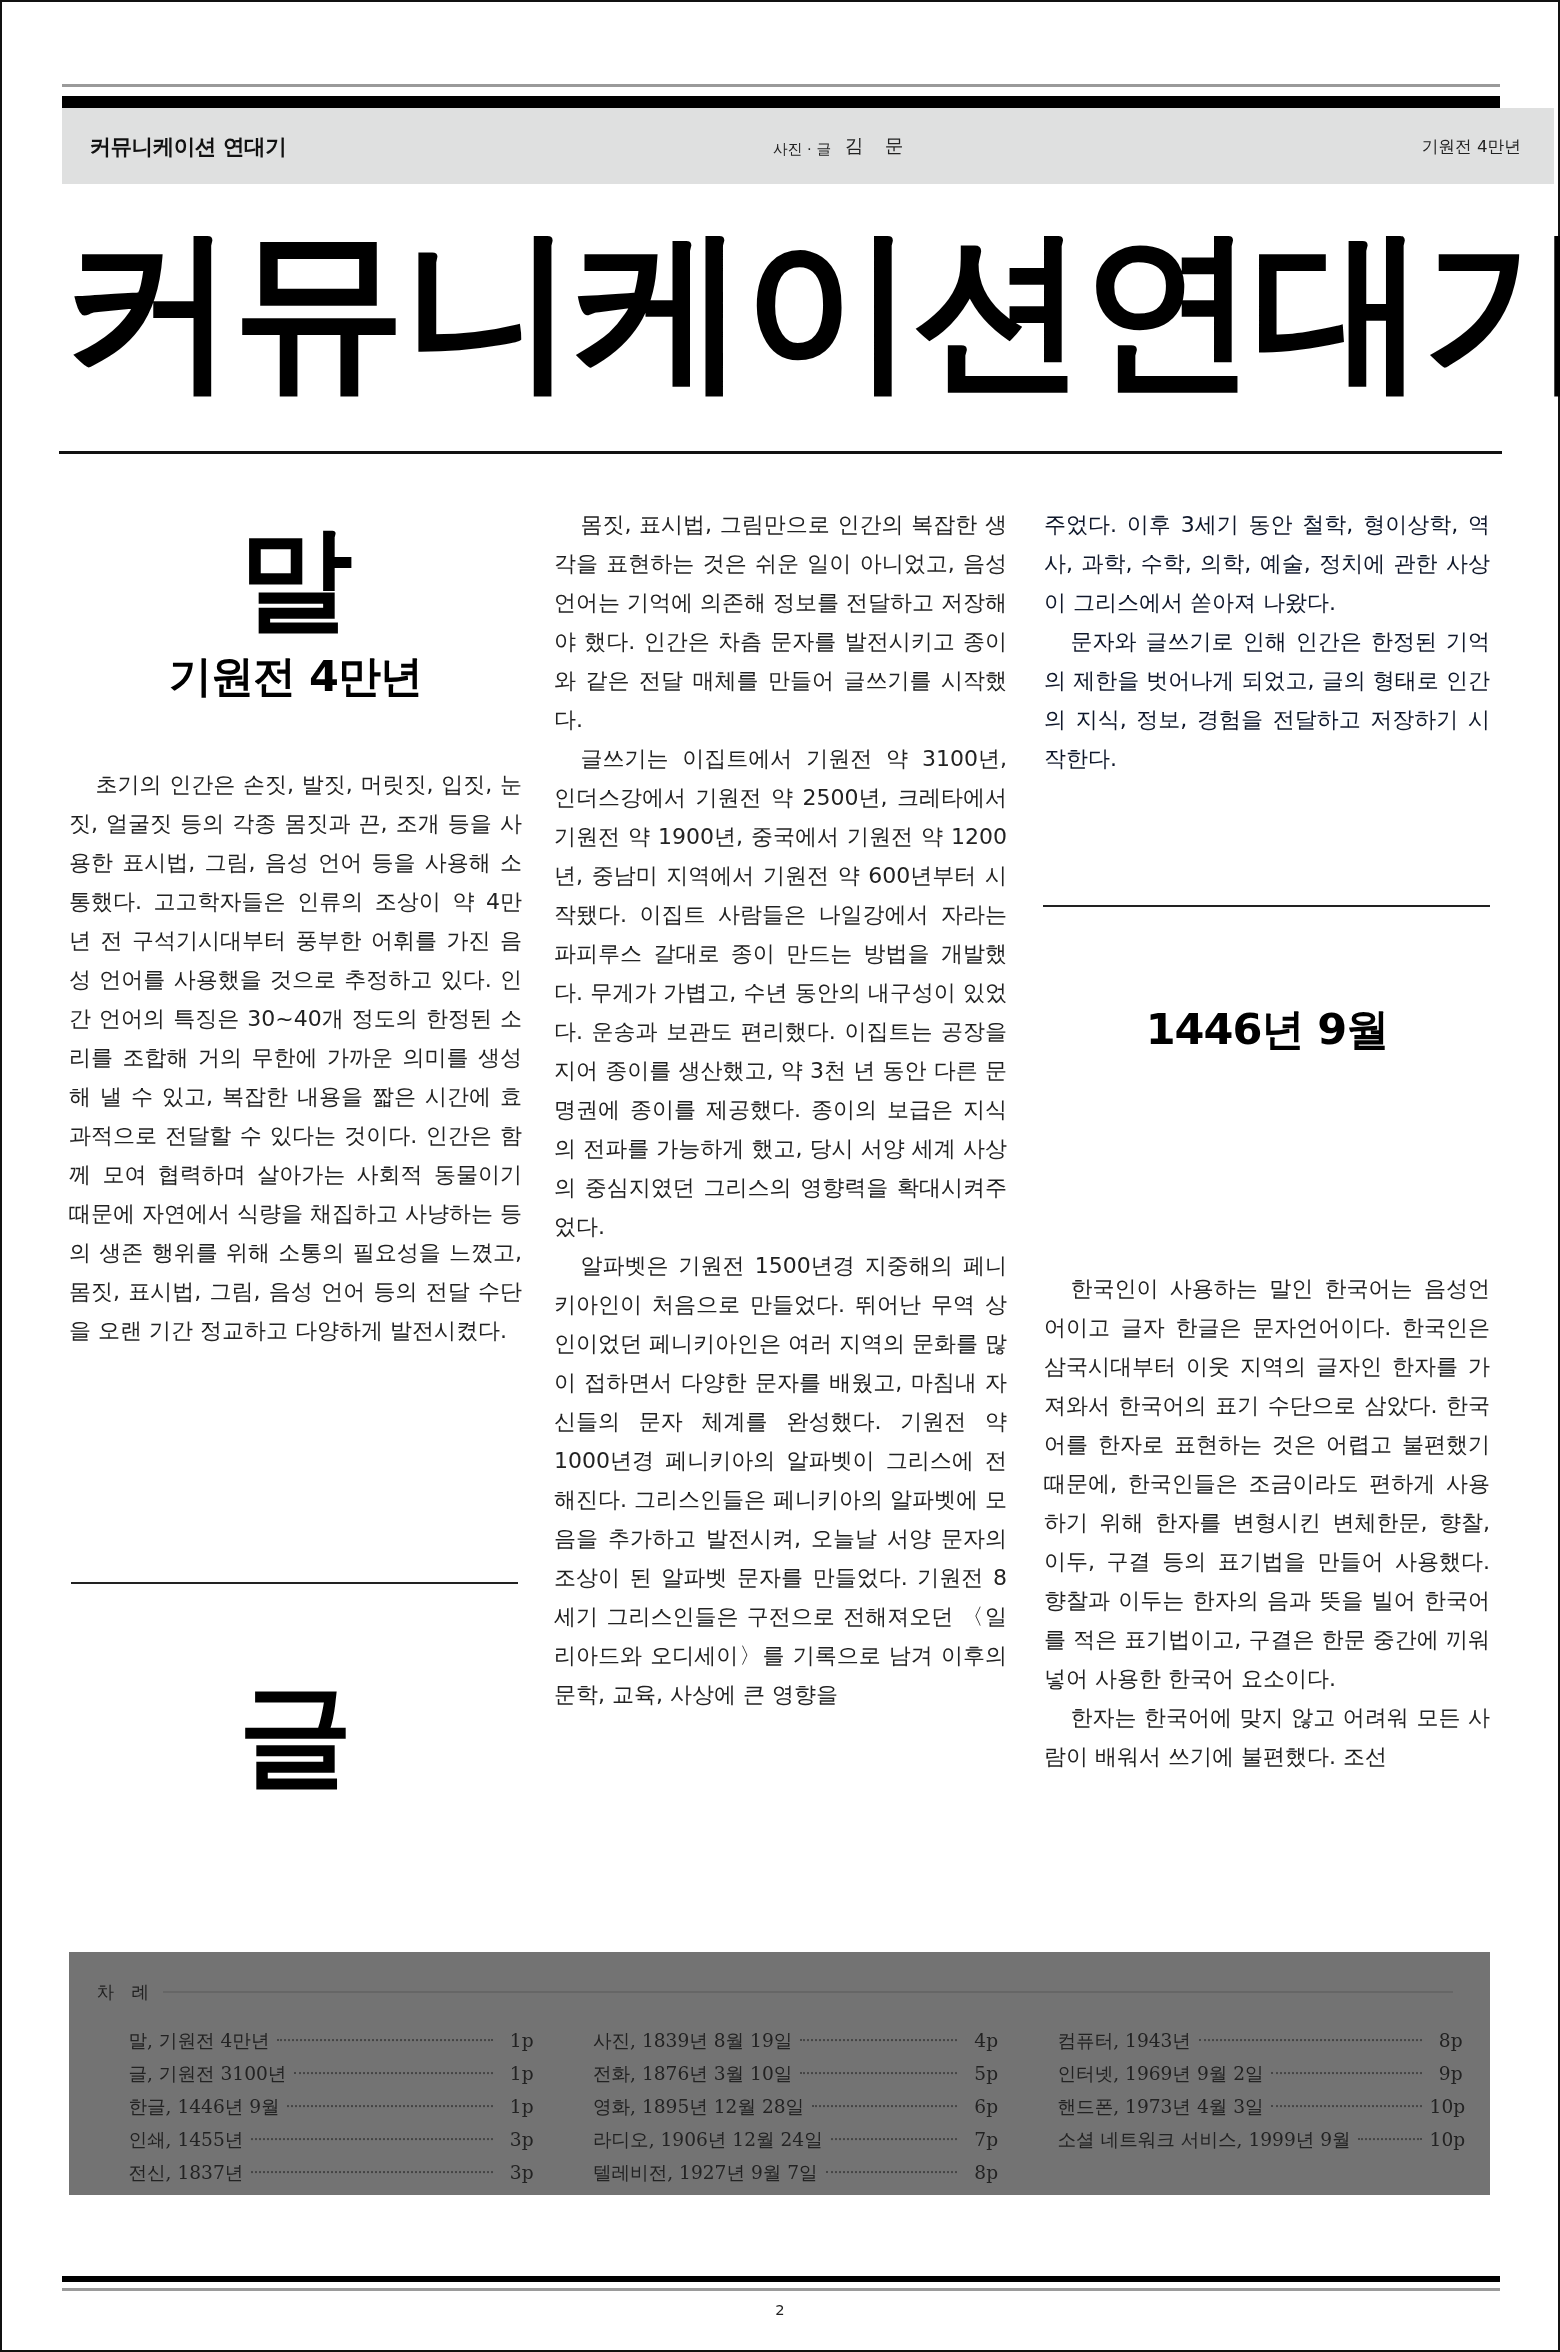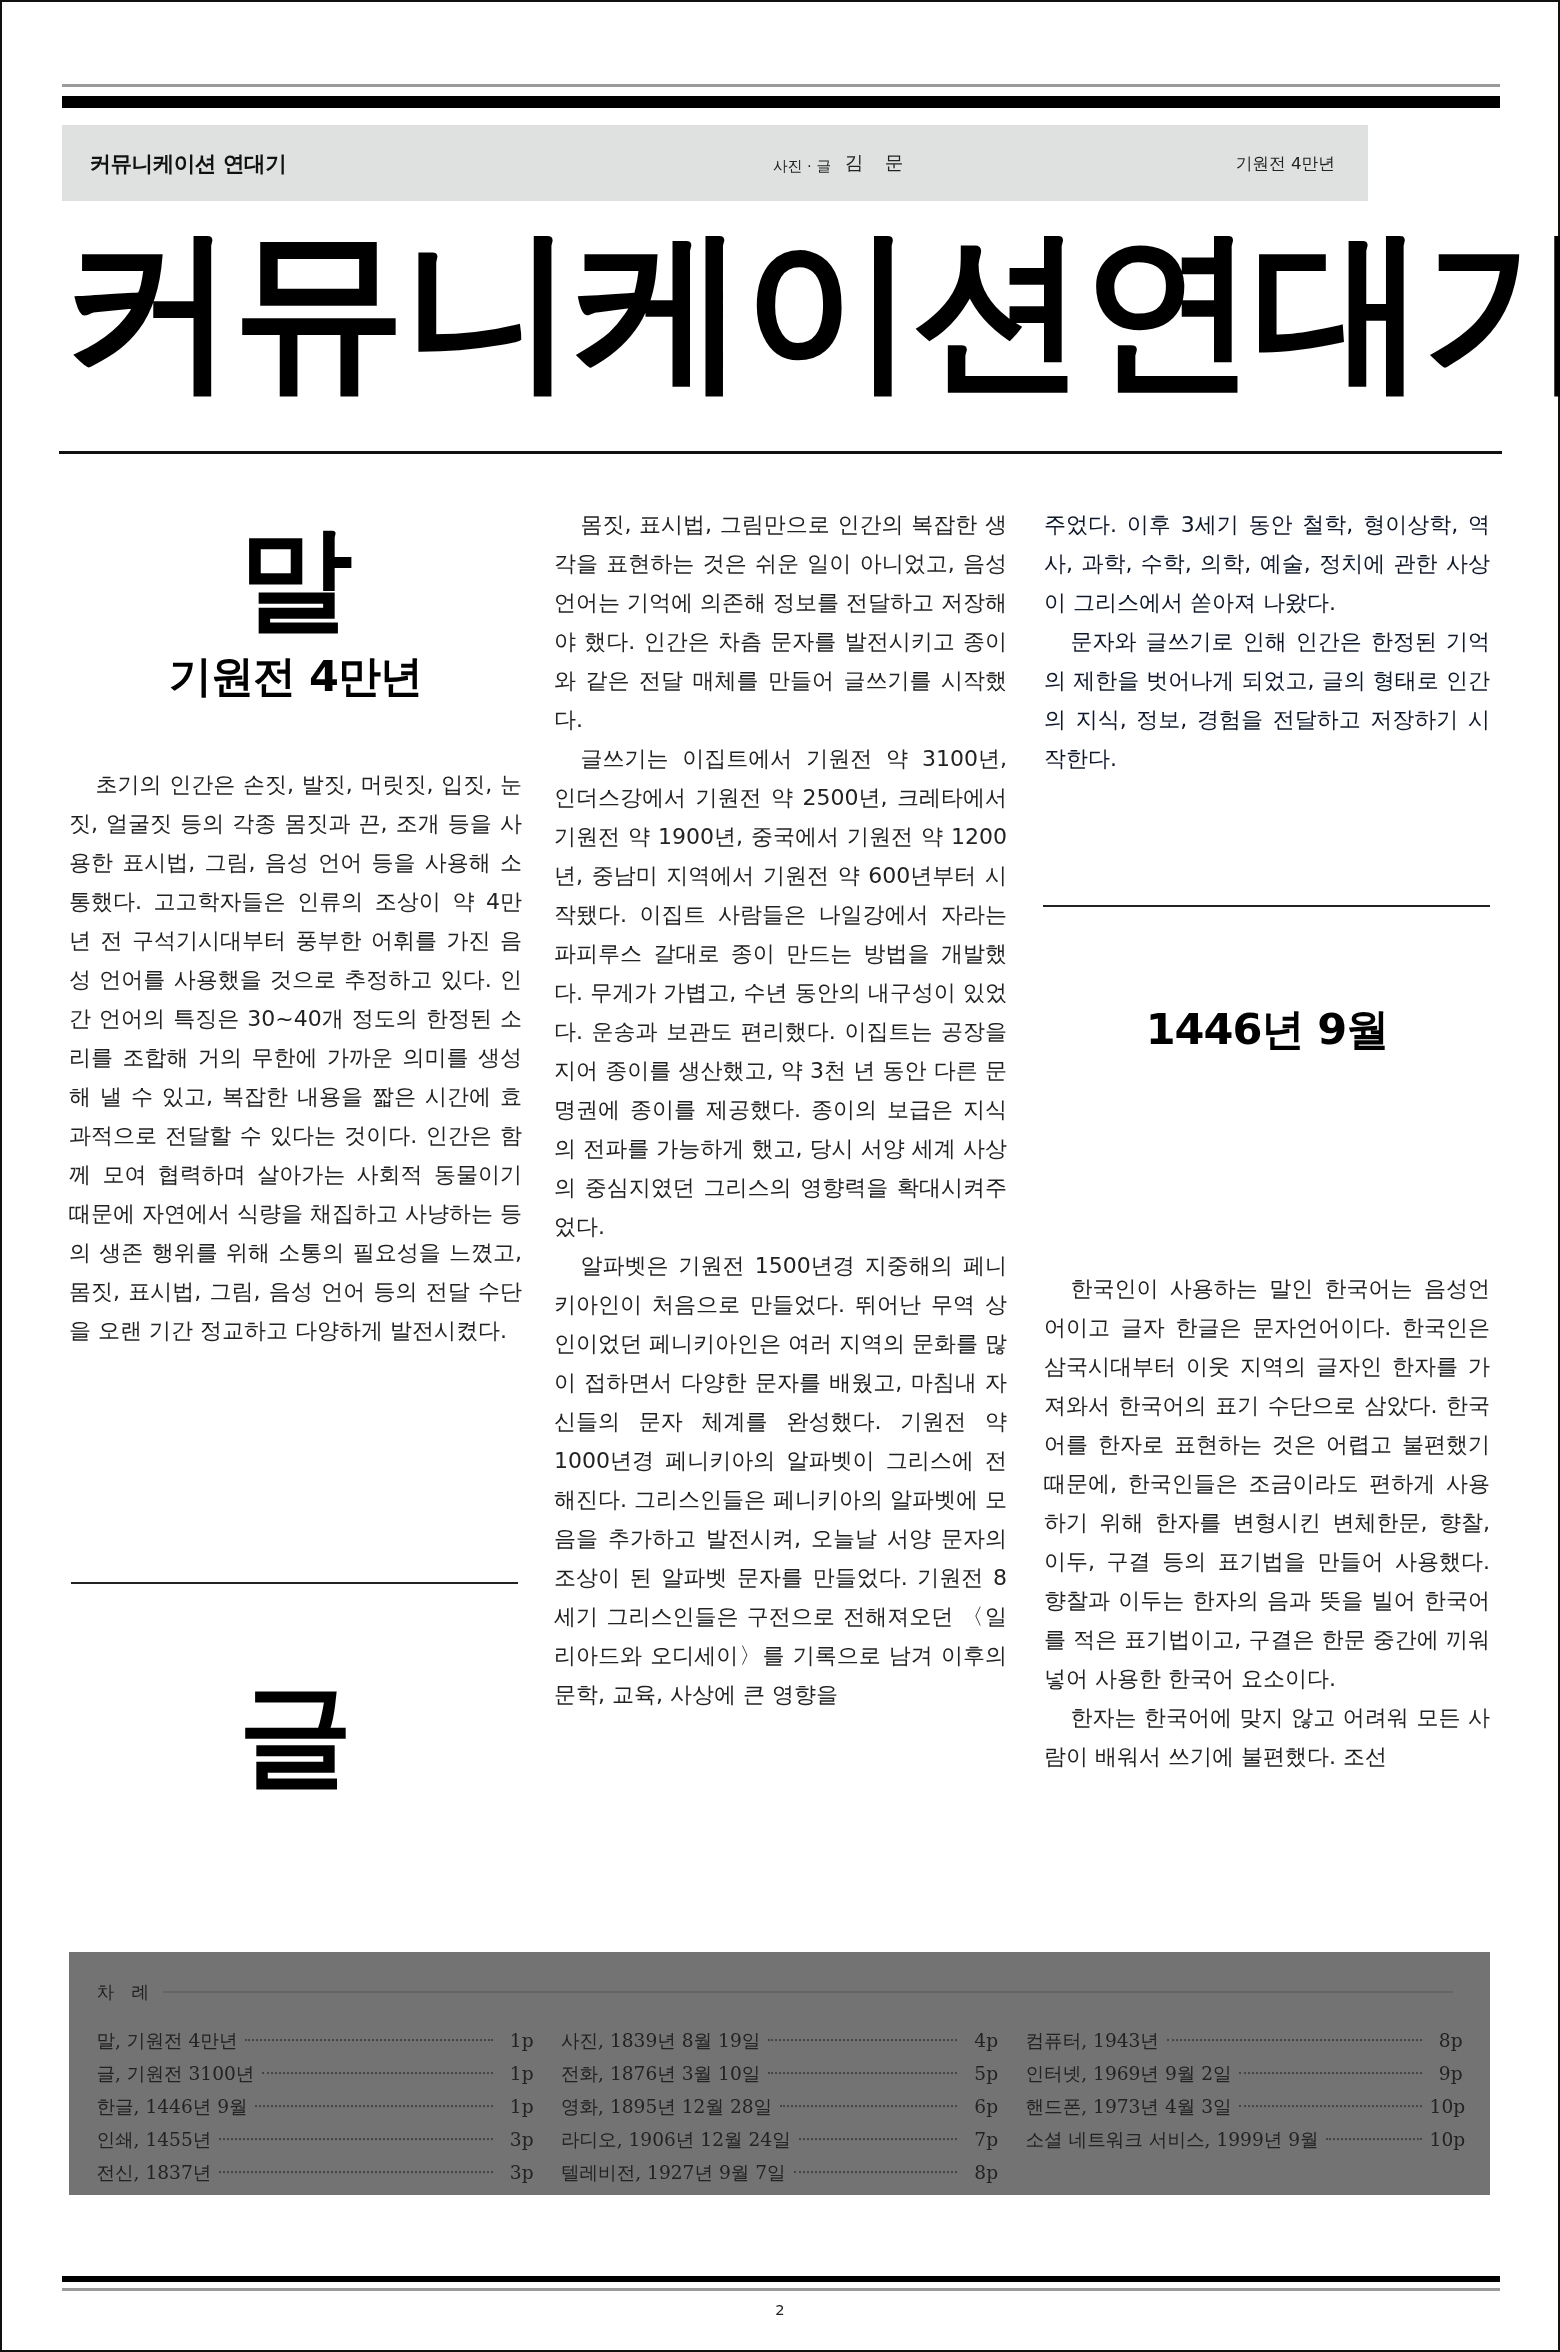--- a/index.html
+++ b/index.html
@@ -1,21 +1,21 @@
 <!DOCTYPE html>
 <html><head>
 <meta charset="utf-8">
 <style>
   * { box-sizing: border-box; margin: 0; padding: 0; }
   html, body { width: 1560px; height: 2352px; background: #fff; }
   body { position: relative; font-family: "DejaVu Sans", "Liberation Sans", sans-serif; color: #1a1a1a; overflow: hidden; }
   .page-border { position: absolute; left: 0; top: 0; width: 1560px; height: 2352px; border: 2.9px solid #111; pointer-events: none; }
   .top-gray-rule { position: absolute; left: 62px; top: 84px; width: 1438px; height: 2.9px; background: #9a9a9a; }
   .top-black-bar { position: absolute; left: 62px; top: 96px; width: 1438px; height: 11.8px; background: #000; }
-  .header-box { position: absolute; left: 62px; top: 108px; width: 1306px; height: 76px; background: #dfe0e0; display: flex; align-items: center; justify-content: space-between; padding: 0 33px 0 27.4px; margin-top: 17px; }
+  .header-box { position: absolute; left: 62px; top: 108px; width: 1492px; height: 76px; background: #dfe0e0; display: flex; align-items: center; justify-content: space-between; padding: 0 33px 0 27.4px; }
   .header-left { font-size: 21.6px; font-weight: bold; color: #111; letter-spacing: -0.5px; }
   .header-center { font-size: 14.7px; color: #222; display: flex; align-items: flex-end; gap: 13.7px; position: absolute; left: 711px; }
   .header-center .author { font-size: 18.6px; letter-spacing: 7.8px; }
   .header-right { font-size: 16.7px; color: #222; }
 
   .main-title { position: absolute; left: 62px; top: 201px; width: 1438px; text-align: center; font-size: 174px; font-weight: bold; line-height: 216px; letter-spacing: -3.9px; color: #000; white-space: nowrap; }
   .main-rule { position: absolute; left: 59px; top: 451px; width: 1443px; height: 2.9px; background: #111; }
 
   .section-head { text-align: center; color: #000; }
   .section-big { font-size: 114px; font-weight: bold; line-height: 137px; }
@@ -39,21 +39,21 @@
   .sec-hangul { position: absolute; left: 1044px; top: 1000px; width: 446px; }
   .col3-text-bottom { position: absolute; left: 1044px; top: 1269px; width: 446px; font-size: 22px; line-height: 39px; color: #222; }
   .col3-text-bottom p { text-align: justify; text-indent: 1.2em; }
 
   .toc-box { position: absolute; left: 69px; top: 1952px; width: 1421px; height: 243px; background: #737373; padding: 27.4px 27.4px 0 27.4px; }
   .toc-title-row { display: flex; align-items: center; gap: 7.8px; height: 25.5px; }
   .toc-title { font-size: 17.6px; color: #222; letter-spacing: 5.9px; font-family: "DejaVu Serif", "Liberation Serif", serif; }
   .toc-title-line { flex: 1; height: 2px; background: #666; margin-right: 9.8px; }
   .toc-cols { display: flex; margin-top: 23.5px; gap: 27.4px; }
   .toc-col { width: 439px; }
-  .toc-item { display: flex; align-items: baseline; height: 33px; font-size: 18.6px; color: #222; font-family: "DejaVu Serif", "Liberation Serif", serif; }
+  .toc-item { display: flex; align-items: baseline; height: 33px; font-size: 18.6px; color: #222; font-family: "DejaVu Serif", "Liberation Serif", serif; margin-left: 32px; }
   .toc-item .toc-label { white-space: nowrap; }
   .toc-item .toc-dots { flex: 1; border-bottom: 2px dotted #444; margin: 0 7.8px; transform: translateY(-5.9px); min-width: 19.6px; }
   .toc-item .toc-page { width: 33px; text-align: right; }
 
   .bottom-black-rule { position: absolute; left: 62px; top: 2276px; width: 1438px; height: 5.9px; background: #000; }
   .bottom-gray-rule { position: absolute; left: 62px; top: 2288px; width: 1438px; height: 2.9px; background: #9a9a9a; }
   .page-number { position: absolute; left: 0; width: 1560px; top: 2301px; text-align: center; font-size: 14.7px; color: #222; }
 </style>
 </head>
 <body>

